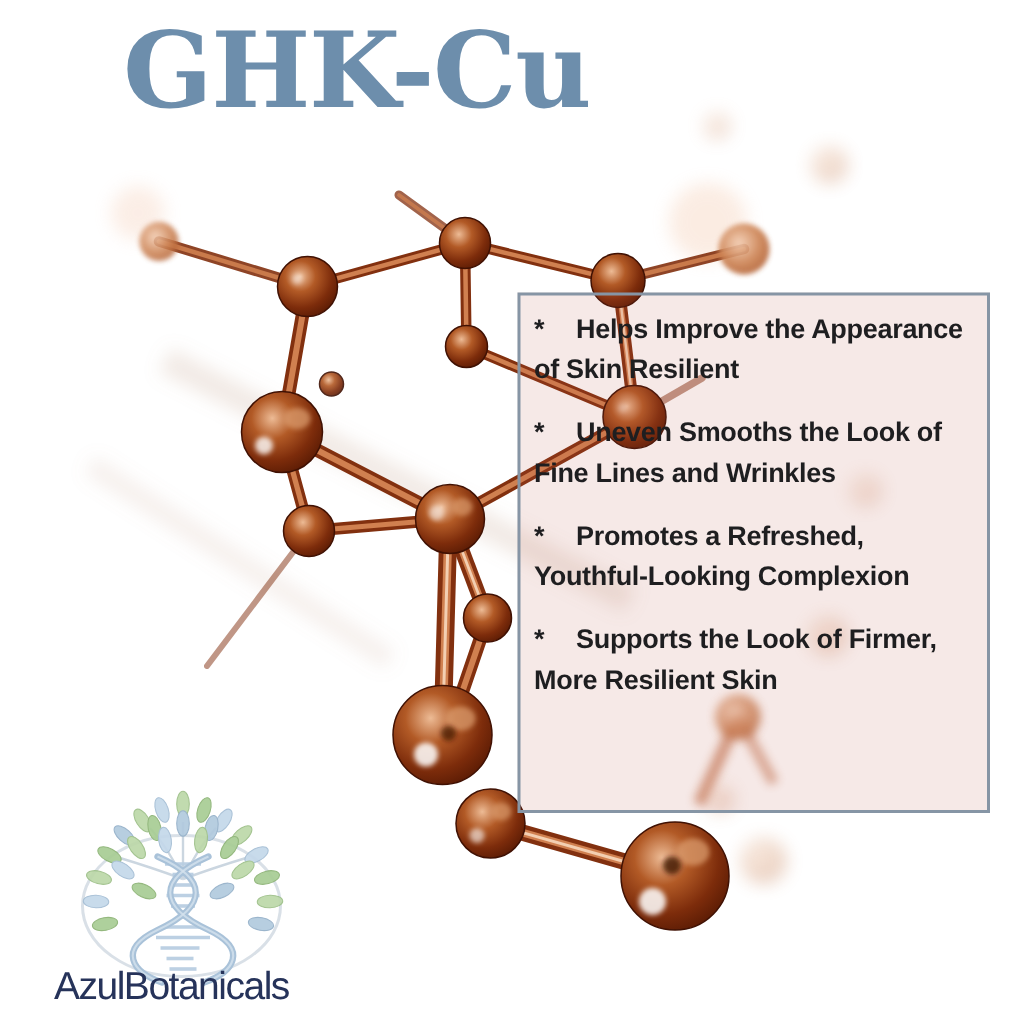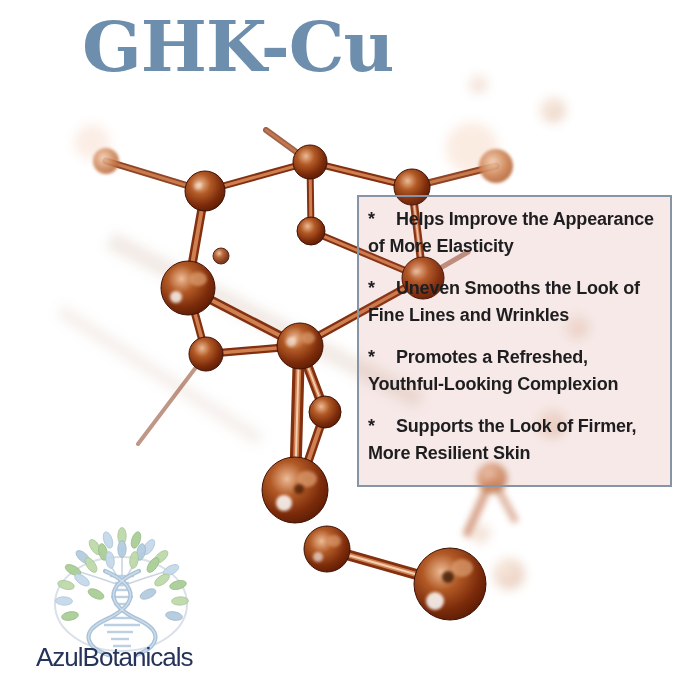--- a/index.html
+++ b/index.html
@@ -17,21 +17,21 @@
   .title{
     position:absolute;left:0;top:11px;z-index:2;padding-left:62px;
     font-family:"DejaVu Serif","Liberation Serif",serif;font-weight:700;
     font-size:70px;line-height:72px;letter-spacing:-1px;color:#6d8eac;
     text-shadow:0 0 5px #fff,0 0 5px #fff,0 0 9px #fff,2px 2px 4px rgba(255,255,255,.85),-2px -2px 4px rgba(255,255,255,.85);
     white-space:nowrap;
     margin-left:20px;
   }
   
   .benefits-box{
-    position:absolute;left:357px;top:195px;width:315px;height:292px;z-index:3;
+    position:absolute;left:345px;top:195px;width:315px;height:347px;z-index:3;
     box-sizing:border-box;border:2px solid #8695a5;
     background:rgba(188,84,66,0.13);
     padding:9px 4px 0 9px;
   }
   .benefit{
     margin:0 0 15px 0;font-size:18px;line-height:27px;font-weight:700;
     letter-spacing:-0.2px;color:#1e1e20;white-space:nowrap;
     font-family:"Liberation Sans",sans-serif;
   }
   .benefit .bullet{display:inline-block;width:28px;}
@@ -167,21 +167,21 @@
     </g>
   </svg>
 
   <div class="title">
     <div>GHK-Cu</div>
   </div>
 
   <div class="benefits-box">
     <p class="benefit">
       <span class="bullet">*</span><span>Helps Improve the Appearance</span><br>
-      <span>of More Elasticity</span>
+      <span>of Skin Resilient</span>
     </p>
     <p class="benefit">
       <span class="bullet">*</span><span>Uneven Smooths the Look of</span><br>
       <span>Fine Lines and Wrinkles</span>
     </p>
     <p class="benefit">
       <span class="bullet">*</span><span>Promotes a Refreshed,</span><br>
       <span>Youthful-Looking Complexion</span>
     </p>
     <p class="benefit">

